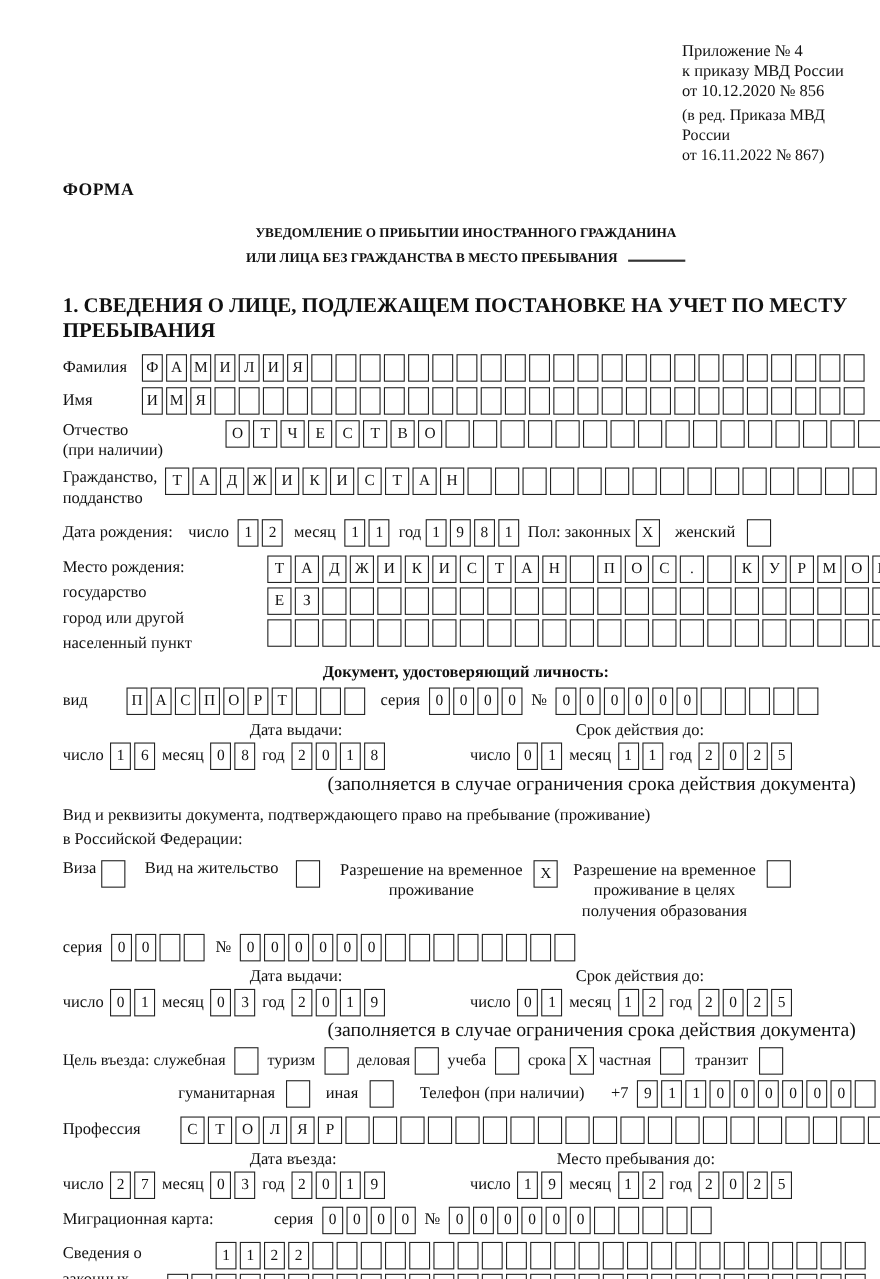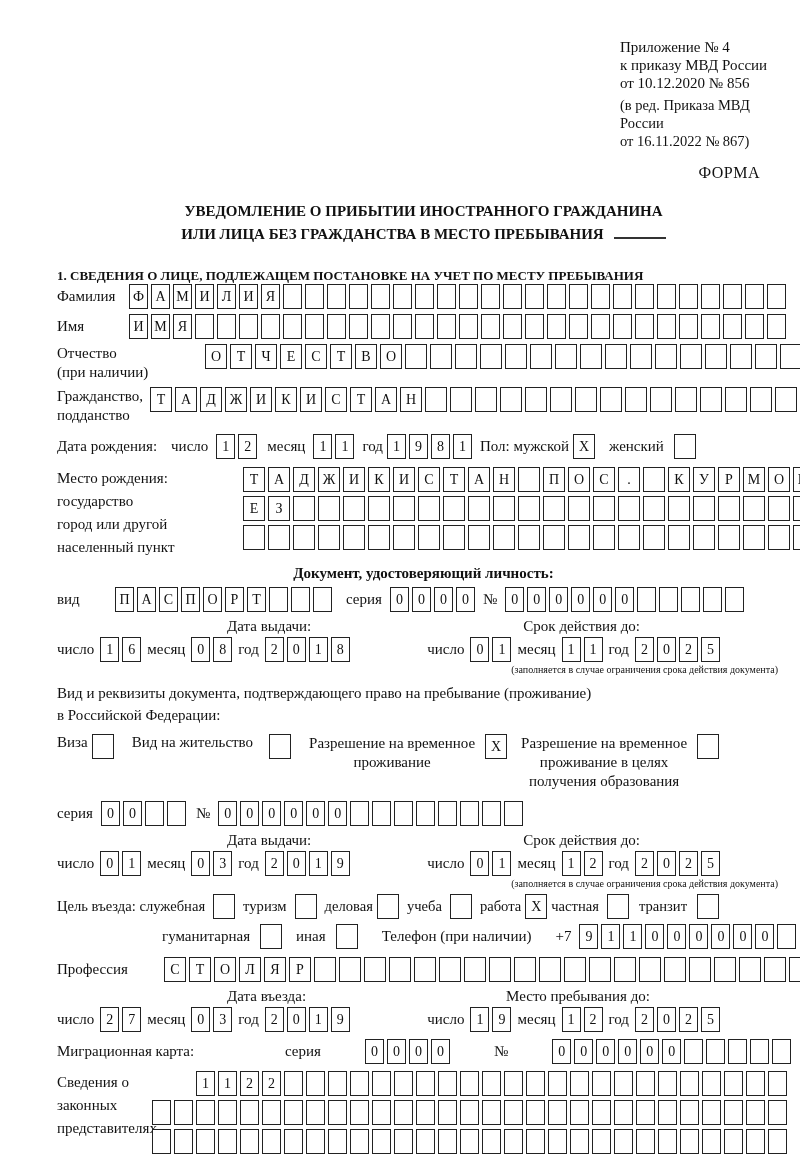--- a/index.html
+++ b/index.html
@@ -8,26 +8,26 @@
     color:#111;
     font-family:"Liberation Serif","DejaVu Serif",serif;
     font-size:15px;
     overflow:hidden;
   }
   .page{padding:38px 10px 0 57px;width:733px;}
 
   
   .appendix{margin-left:563px;line-height:18px;}
   .edition{margin-left:563px;line-height:18px;margin-top:4px;font-size:14.5px;}
-  .forma{margin-top:14px;text-align:right;padding-right:30px;font-weight:normal;font-size:16px;letter-spacing:.5px;}
+  .forma{margin-top:14px;padding-right:30px;font-weight:bold;font-size:16px;letter-spacing:.5px;}
 
   
-  .title{margin-top:18px;text-align:center;font-weight:bold;font-size:15px;line-height:23px;}
+  .title{margin-top:18px;text-align:center;font-weight:bold;font-size:12px;line-height:23px;}
   .blank{display:inline-block;width:52px;border-bottom:2px solid #333;margin-left:10px;vertical-align:baseline;}
-  .sec-heading{margin-top:22px;font-weight:bold;font-size:13px;}
+  .sec-heading{margin-top:22px;font-weight:bold;font-size:19px;}
 
   
   .frow{display:flex;align-items:center;margin:5px 0;white-space:nowrap;}
   .frow.top{align-items:flex-start;}
   .flabel{flex:none;}
   .stack{display:flex;flex-direction:column;line-height:19px;flex:none;}
 
   
   .cells{display:inline-flex;gap:3px;flex:none;}
   .cell{box-sizing:border-box;flex:none;width:19px;height:25px;border:1.6px solid #222;
@@ -36,21 +36,21 @@
   .rowsgap{display:flex;flex-direction:column;gap:4px;}
 
   
   .chk{box-sizing:border-box;flex:none;width:22px;height:25px;border:1.6px solid #222;
        display:inline-flex;align-items:center;justify-content:center;font-size:14px;background:#fff;}
 
   
   .dg{display:inline-flex;align-items:center;gap:6px;flex:none;}
   .dates-head{display:flex;margin-top:6px;margin-bottom:2px;}
   .dates-row{display:flex;align-items:center;margin:2px 0 2px 0;}
-  .note{font-size:10px;text-align:right;padding-right:12px;margin:1px 0 4px 0;}
+  .note{font-size:18px;text-align:right;padding-right:12px;margin:1px 0 4px 0;}
 
   .center-bold{text-align:center;font-weight:bold;margin:6px 0 2px 0;}
   .para{margin:7px 0 0 0;line-height:22px;}
 
   .mlcenter{text-align:center;line-height:19px;flex:none;}
   .gap4{margin-left:4px;} .gap8{margin-left:8px;} .gap10{margin-left:10px;}
   .gap14{margin-left:14px;} .gap18{margin-left:18px;} .gap24{margin-left:24px;}
 </style>
 </head>
 <body>
@@ -68,21 +68,21 @@
   </div>
   <div class="forma">ФОРМА</div>
 
   <div class="title">
     <div>УВЕДОМЛЕНИЕ О ПРИБЫТИИ ИНОСТРАННОГО ГРАЖДАНИНА</div>
     <div><span>ИЛИ ЛИЦА БЕЗ ГРАЖДАНСТВА В МЕСТО ПРЕБЫВАНИЯ</span><span class="blank"></span></div>
   </div>
 
   <div class="sec-heading">1. СВЕДЕНИЯ О ЛИЦЕ, ПОДЛЕЖАЩЕМ ПОСТАНОВКЕ НА УЧЕТ ПО МЕСТУ ПРЕБЫВАНИЯ</div>
 
-  <div class="frow" style="margin-top:0;">
+  <div class="frow" style="margin-top:10px;">
     <span class="flabel" style="width:72px;">Фамилия</span>
     <span class="cells">
         <span class="cell">Ф</span>
         <span class="cell">А</span>
         <span class="cell">М</span>
         <span class="cell">И</span>
         <span class="cell">Л</span>
         <span class="cell">И</span>
         <span class="cell">Я</span>
         <span class="cell"></span>
@@ -227,21 +227,21 @@
         <span class="cell">1</span>
         <span class="cell">1</span>
       </span>
     <span class="flabel gap8">год</span>
     <span class="cells gap4">
         <span class="cell">1</span>
         <span class="cell">9</span>
         <span class="cell">8</span>
         <span class="cell">1</span>
       </span>
-    <span class="flabel gap8">Пол: мужской</span>
+    <span class="flabel gap8">Пол: законных</span>
     <span class="chk gap4">X</span>
     <span class="flabel gap14">женский</span>
     <span class="chk gap10"></span>
   </div>
 
   <div class="frow top" style="margin-top:8px;gap:48px;">
     <span class="stack" style="width:138px;line-height:23px;">
       <span>Место рождения:</span>
       <span>государство</span>
       <span>город или другой</span>
@@ -512,21 +512,21 @@
 
   <div class="frow" style="font-size:14.6px;">
     <span class="flabel">Цель въезда: служебная</span>
     <span class="chk gap8"></span>
     <span class="flabel gap8">туризм</span>
     <span class="chk gap8"></span>
     <span class="flabel gap8">деловая</span>
     <span class="chk gap4"></span>
     <span class="flabel gap8">учеба</span>
     <span class="chk gap8"></span>
-    <span class="flabel gap8">работа</span>
+    <span class="flabel gap8">срока</span>
     <span class="chk gap4">X</span>
     <span class="flabel gap4">частная</span>
     <span class="chk gap8"></span>
     <span class="flabel gap10">транзит</span>
     <span class="chk gap10"></span>
   </div>
 
   <div class="frow" style="margin-top:0;">
     <span class="flabel" style="margin-left:105px;">гуманитарная</span>
     <span class="chk gap10"></span>
@@ -618,21 +618,21 @@
       <span>год</span>
       <span class="cells">
           <span class="cell">2</span>
           <span class="cell">0</span>
           <span class="cell">2</span>
           <span class="cell">5</span>
         </span>
     </span>
   </div>
 
-  <div class="frow" style="margin-top:7px;gap:36px;">
+  <div class="frow" style="margin-top:7px;">
     <span class="flabel" style="width:150px;">Миграционная карта:</span>
     <span class="flabel" style="margin-left:42px;">серия</span>
     <span class="cells gap8">
         <span class="cell">0</span>
         <span class="cell">0</span>
         <span class="cell">0</span>
         <span class="cell">0</span>
       </span>
     <span class="flabel gap8">№</span>
     <span class="cells gap8">

